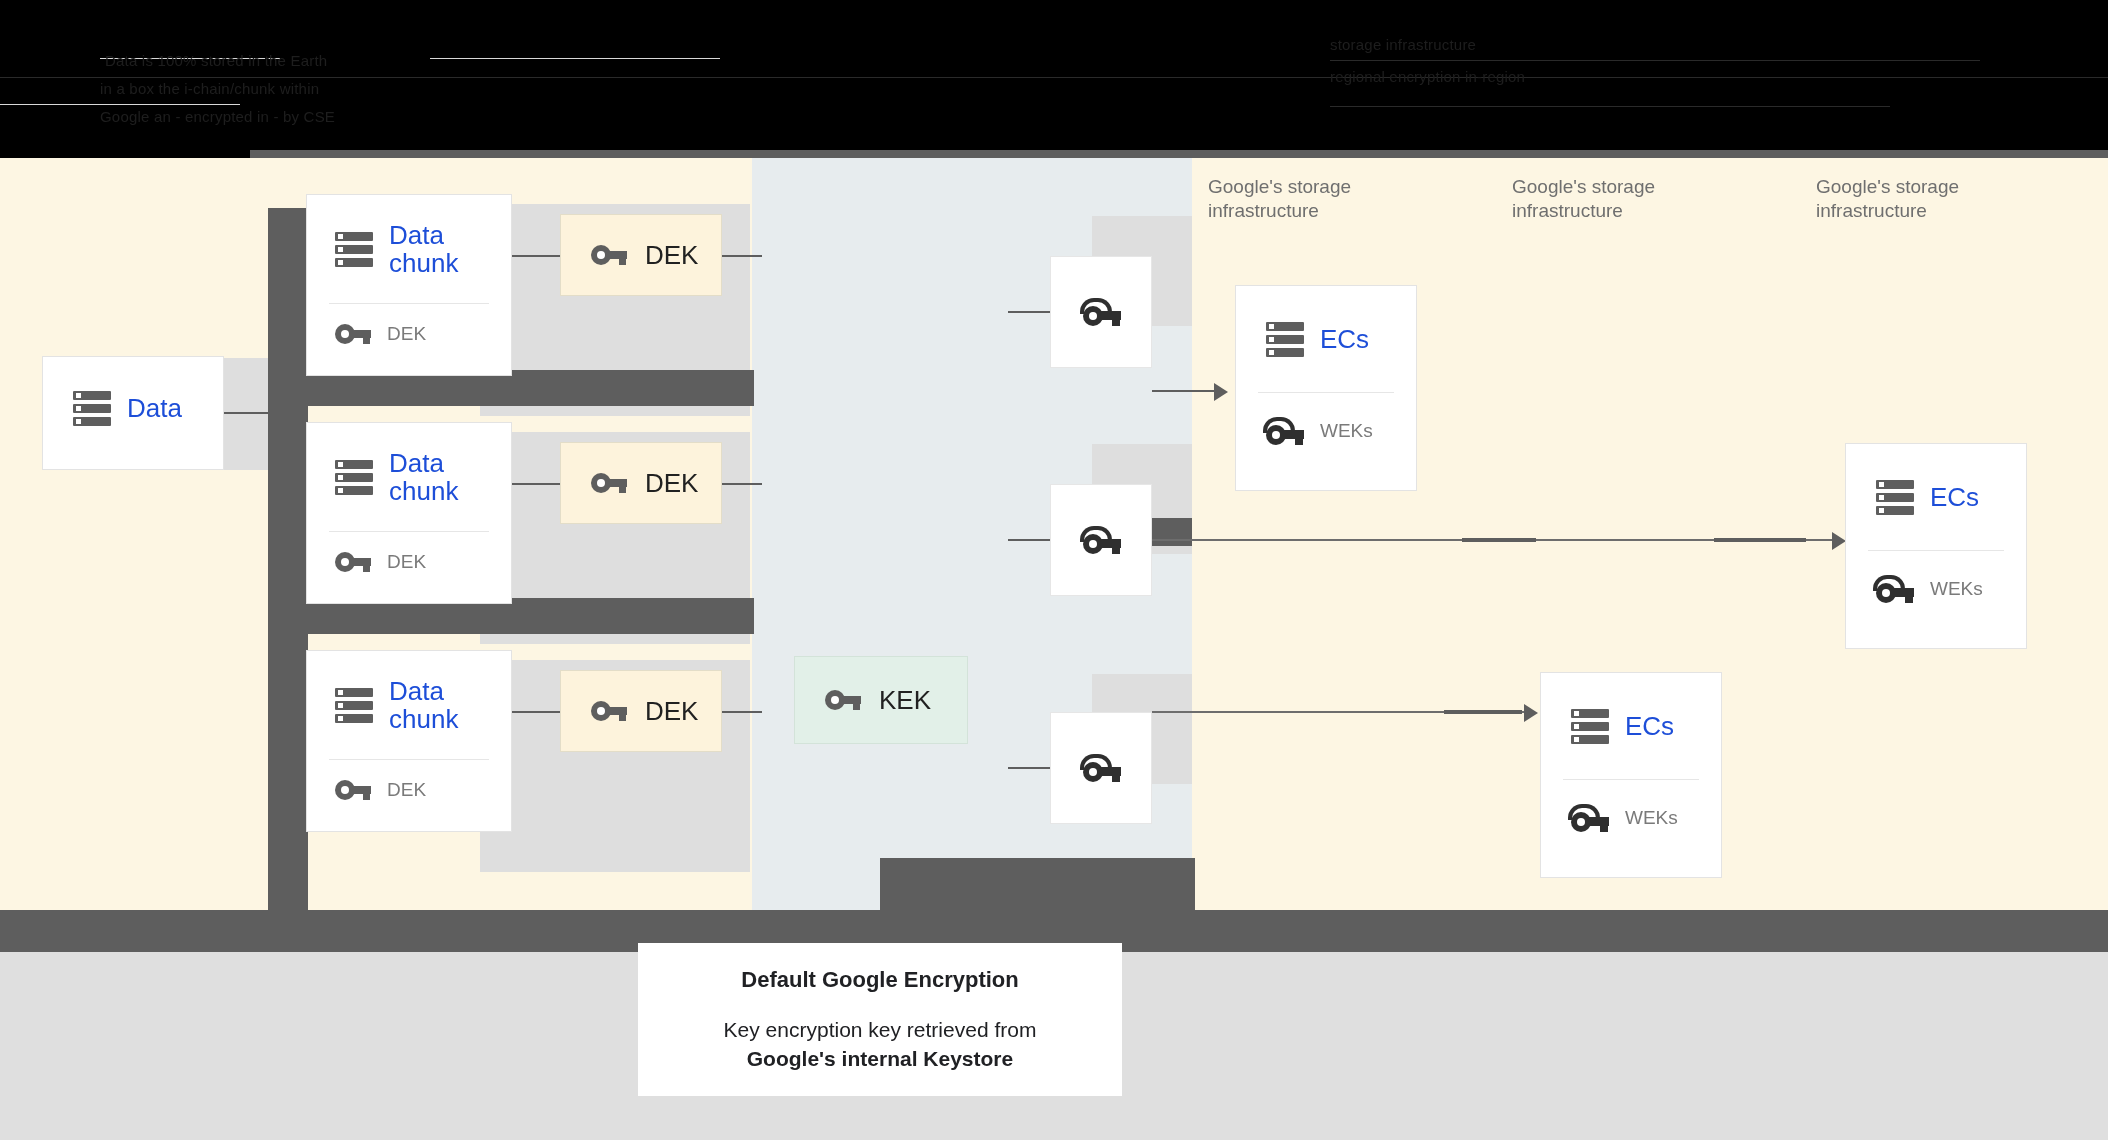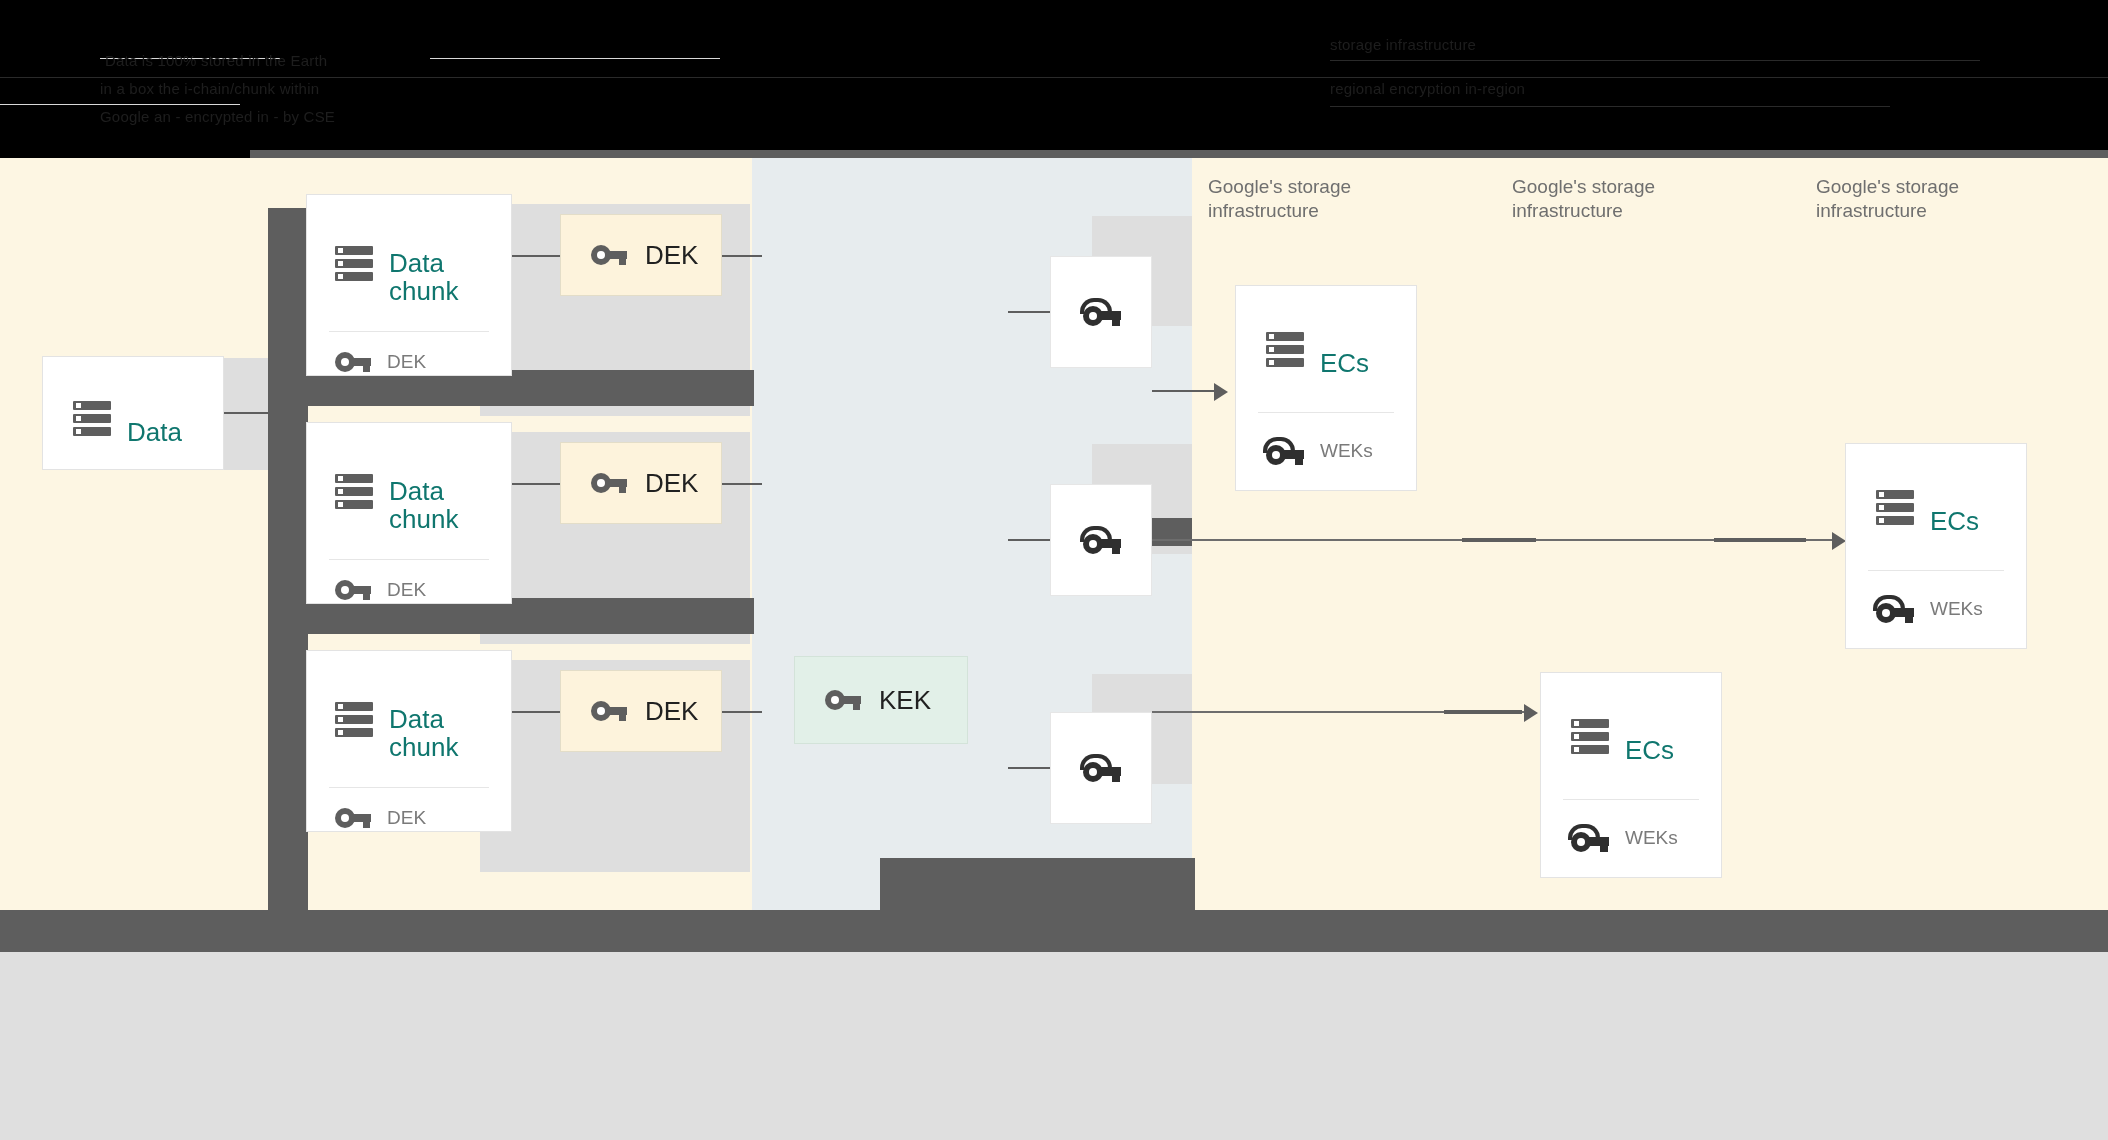--- a/index.html
+++ b/index.html
@@ -22,21 +22,21 @@
 
   
   .bar{position:absolute;background:#5e5e5e;}
 
   
   .card{position:absolute;background:#fff;border:1px solid #e3e3e3;box-sizing:border-box;}
   .card .row{display:flex;align-items:center;gap:16px;}
   .card .top{padding:26px 0 0 28px;}
   .card .divider{height:1px;background:#e6e6e6;margin:0 22px;}
   .card .bot{padding:18px 0 0 28px;}
-  .title{font-size:26px;color:#0f766e;line-height:30px;margin-top:28px;}
+  .title{font-size:26px;color:#1d4ed8;line-height:30px;}
   .title.two{line-height:28px;}
   .sub{font-size:19px;color:#7a7a7a;}
 
   
   .srv{width:38px;height:38px;flex:0 0 38px;display:flex;flex-direction:column;justify-content:center;gap:4px;}
   .srv i{display:block;height:9px;background:#5e5e5e;border-radius:1px;position:relative;}
   .srv i:after{content:"";position:absolute;left:3px;top:2px;width:5px;height:5px;background:#fff;}
 
   
   .keyi{width:36px;height:24px;flex:0 0 36px;position:relative;}
@@ -87,21 +87,21 @@
   <div class="hdr">
     <div class="hdr-rule l" style="left:100px;top:58px;width:180px;"></div>
     <div class="hdr-rule l" style="left:430px;top:58px;width:290px;"></div>
     <div class="hdr-line" style="left:105px;top:52px;">Data is              100% stored in the Earth</div>
     <div class="hdr-rule" style="left:0px;top:77px;width:2108px;"></div>
     <div class="hdr-line" style="left:100px;top:80px;">in a box            the i-chain/chunk within</div>
     <div class="hdr-rule l" style="left:0px;top:104px;width:240px;"></div>
     <div class="hdr-line" style="left:100px;top:108px;text-align:right;">Google                an - encrypted in - by  CSE</div>
     <div class="hdr-rule" style="left:1330px;top:60px;width:650px;"></div>
     <div class="hdr-line" style="left:1330px;top:36px;">storage     infrastructure</div>
-    <div class="hdr-line" style="left:1330px;top:80px;">regional    encryption    in-region</div>
+    <div class="hdr-line" style="left:1330px;top:68px;">regional    encryption    in-region</div>
     <div class="hdr-rule" style="left:1330px;top:106px;width:560px;"></div>
   </div>
   <div class="hdr-strip"></div>
 
   <div class="canvas">
 
     <div class="zone-mid"></div>
 
     <div class="plate" style="left:180px;top:200px;width:90px;height:112px;"></div>
     <div class="plate" style="left:480px;top:46px;width:270px;height:212px;"></div>
@@ -356,14 +356,21 @@
           </span>
         <span class="sub">WEKs</span>
       </div>
     </div>
 
   </div>
 
   <div class="botband"></div>
   <div class="botarea"></div>
 
+  <div class="caption">
+    <div class="cap-t">Default Google Encryption</div>
+    <div class="cap-b">
+      <span>Key encryption key retrieved from</span><br>
+      <b>Google's internal Keystore</b>
+    </div>
+  </div>
 
 </div>
 
 </body></html>

